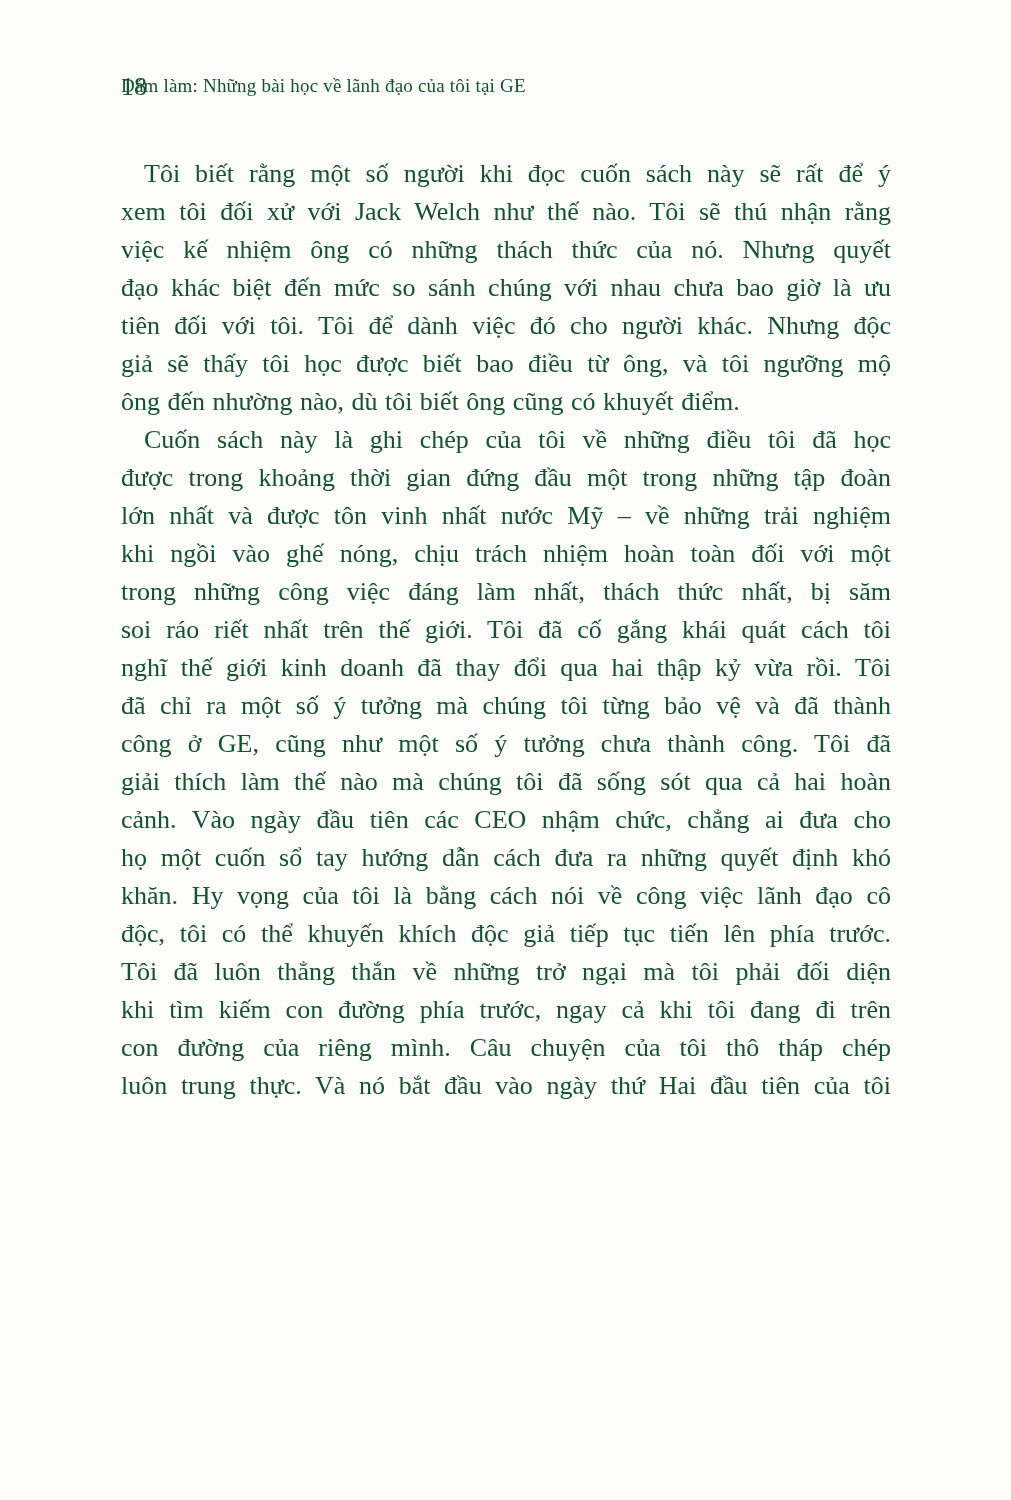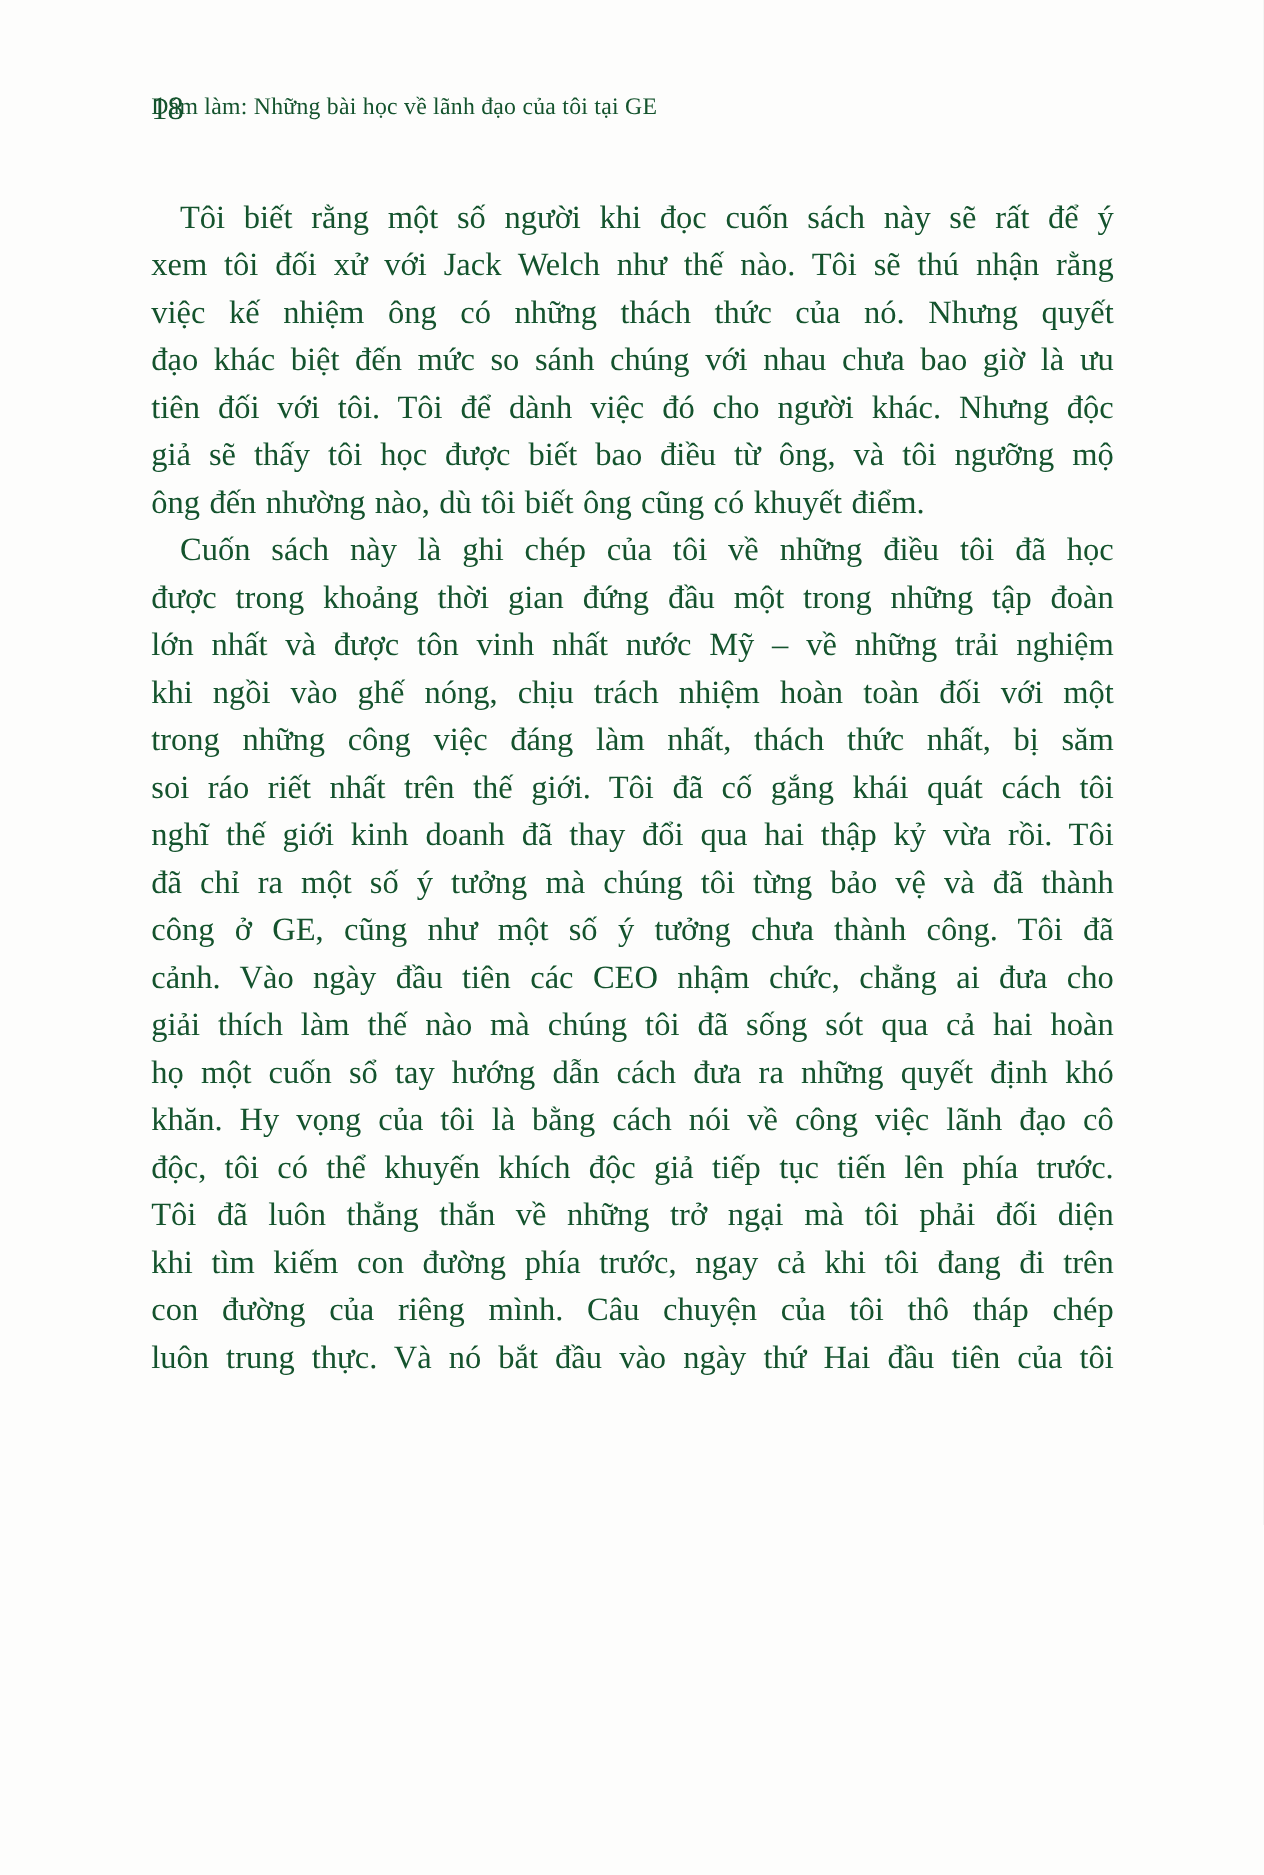--- a/index.html
+++ b/index.html
@@ -91,22 +91,22 @@
       <div class="paragraph">
         <div class="line indent">Cuốn sách này là ghi chép của tôi về những điều tôi đã học</div>
         <div class="line">được trong khoảng thời gian đứng đầu một trong những tập đoàn</div>
         <div class="line">lớn nhất và được tôn vinh nhất nước Mỹ – về những trải nghiệm</div>
         <div class="line">khi ngồi vào ghế nóng, chịu trách nhiệm hoàn toàn đối với một</div>
         <div class="line">trong những công việc đáng làm nhất, thách thức nhất, bị săm</div>
         <div class="line">soi ráo riết nhất trên thế giới. Tôi đã cố gắng khái quát cách tôi</div>
         <div class="line">nghĩ thế giới kinh doanh đã thay đổi qua hai thập kỷ vừa rồi. Tôi</div>
         <div class="line">đã chỉ ra một số ý tưởng mà chúng tôi từng bảo vệ và đã thành</div>
         <div class="line">công ở GE, cũng như một số ý tưởng chưa thành công. Tôi đã</div>
+        <div class="line">giải thích làm thế nào mà chúng tôi đã sống sót qua cả hai hoàn</div>
         <div class="line">cảnh. Vào ngày đầu tiên các CEO nhậm chức, chẳng ai đưa cho</div>
-        <div class="line">giải thích làm thế nào mà chúng tôi đã sống sót qua cả hai hoàn</div>
         <div class="line">họ một cuốn sổ tay hướng dẫn cách đưa ra những quyết định khó</div>
         <div class="line">khăn. Hy vọng của tôi là bằng cách nói về công việc lãnh đạo cô</div>
         <div class="line">độc, tôi có thể khuyến khích độc giả tiếp tục tiến lên phía trước.</div>
         <div class="line">Tôi đã luôn thẳng thắn về những trở ngại mà tôi phải đối diện</div>
         <div class="line">khi tìm kiếm con đường phía trước, ngay cả khi tôi đang đi trên</div>
         <div class="line">con đường của riêng mình. Câu chuyện của tôi thô tháp chép</div>
         <div class="line">luôn trung thực. Và nó bắt đầu vào ngày thứ Hai đầu tiên của tôi</div>
       </div>
     </main>
 </div>

